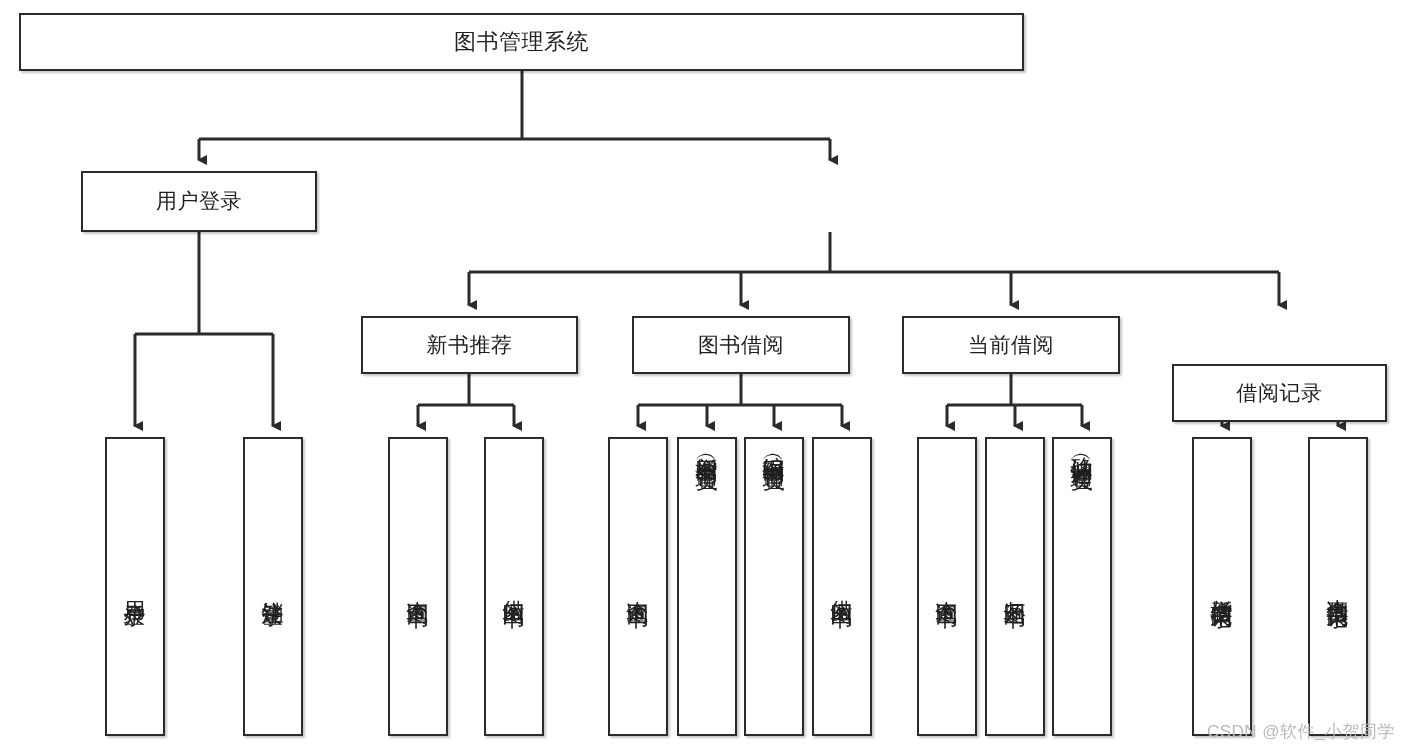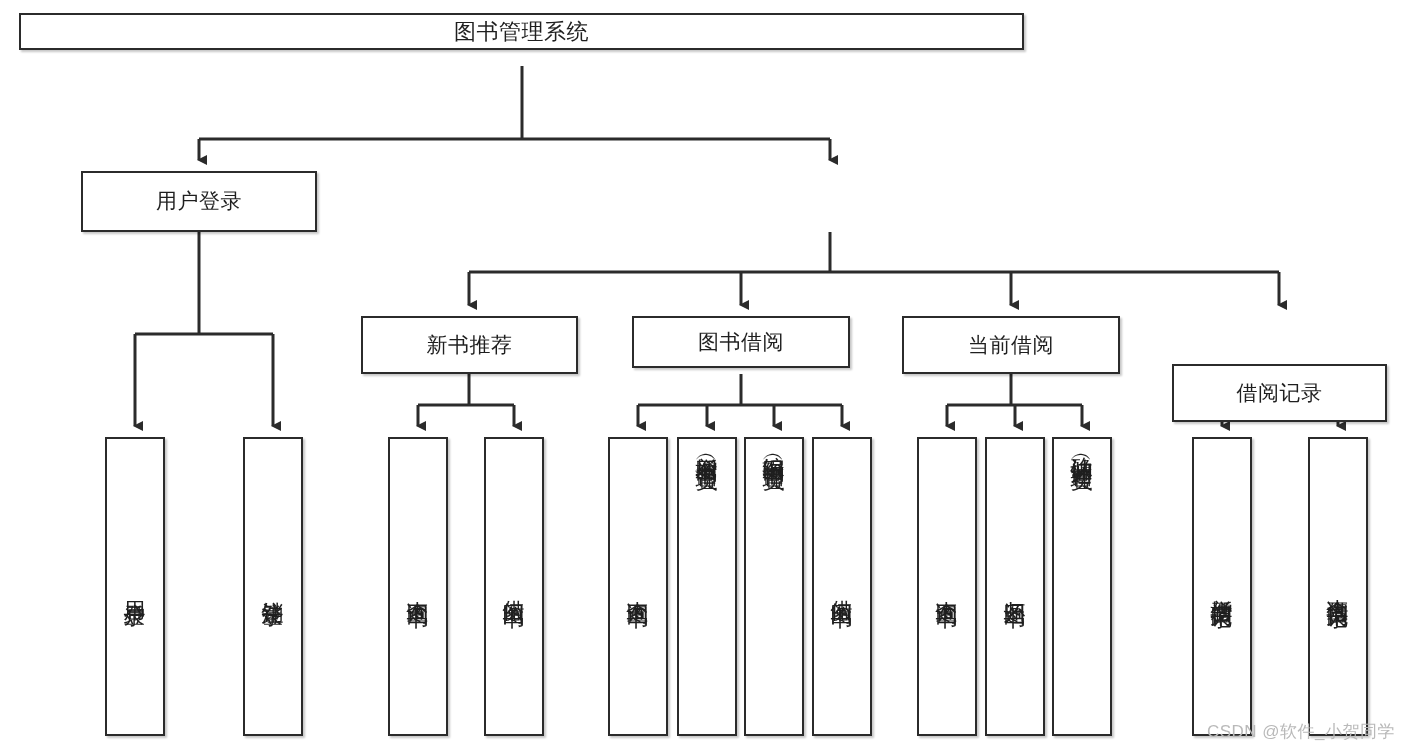--- a/index.html
+++ b/index.html
@@ -118,32 +118,32 @@
       <path d="M1015,405 L1015,426" marker-end="url(#arrowhead)"></path>
       <path d="M1082,405 L1082,426" marker-end="url(#arrowhead)"></path>
 
       <path d="M1279,374 L1279,405"></path>
       <path d="M1222,405 L1338,405"></path>
       <path d="M1222,405 L1222,426" marker-end="url(#arrowhead)"></path>
       <path d="M1338,405 L1338,426" marker-end="url(#arrowhead)"></path>
     </g>
   </svg>
 
-  <div class="node root" style="left:19px; top:13px; width:1005px; height:37px;">
+  <div class="node root" style="left:19px; top:13px; width:1005px; height:58px;">
     <span class="label">图书管理系统</span>
   </div>
 
   <div class="node" style="left:81px; top:171px; width:236px; height:61px;">
     <span class="label">用户登录</span>
   </div>
 
   <div class="node" style="left:361px; top:316px; width:217px; height:58px;">
     <span class="label">新书推荐</span>
   </div>
-  <div class="node" style="left:632px; top:316px; width:218px; height:52px;">
+  <div class="node" style="left:632px; top:316px; width:218px; height:58px;">
     <span class="label">图书借阅</span>
   </div>
   <div class="node" style="left:902px; top:316px; width:218px; height:58px;">
     <span class="label">当前借阅</span>
   </div>
   <div class="node" style="left:1172px; top:316px; width:215px; height:58px;margin-top:48px;">
     <span class="label">借阅记录</span>
   </div>
 
   <div class="node leaf centered" style="left:105px; top:437px; width:60px; height:299px;">

